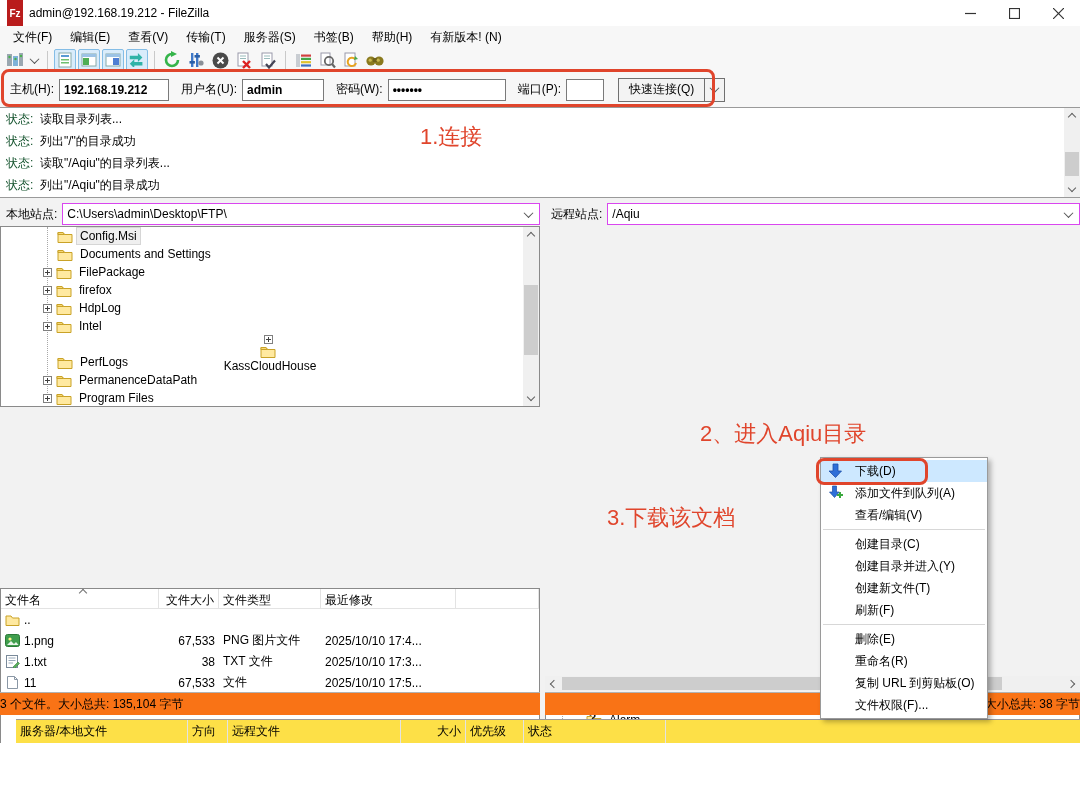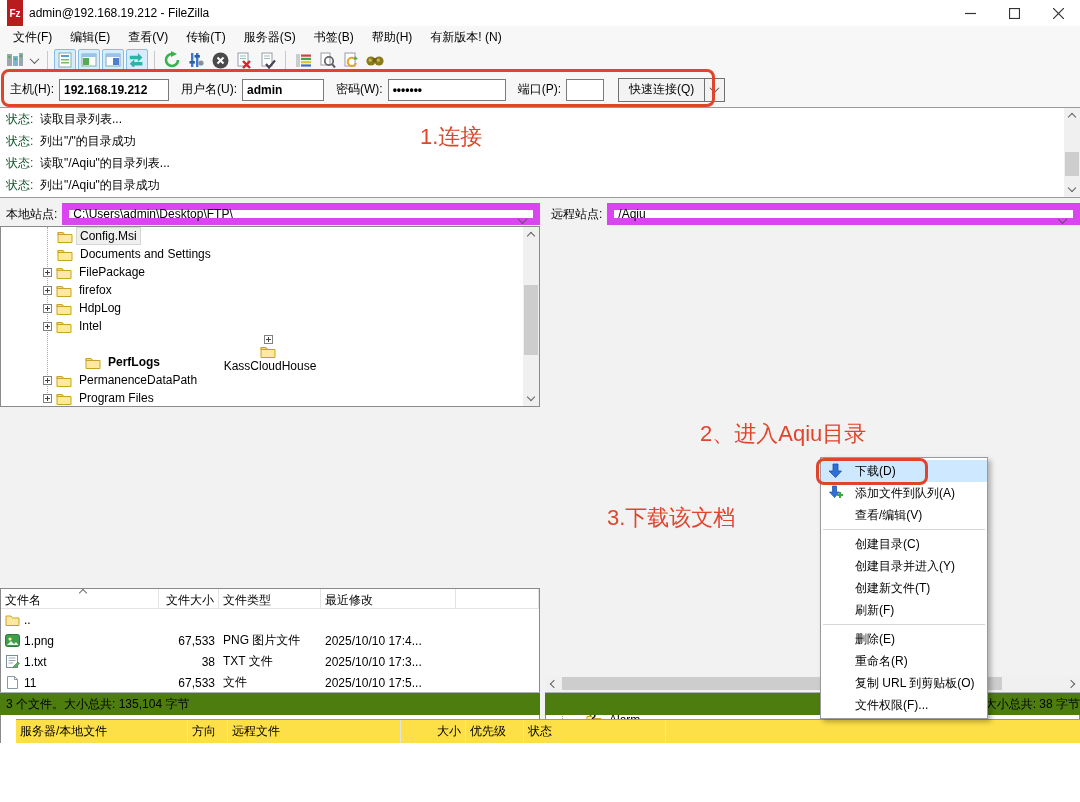--- a/index.html
+++ b/index.html
@@ -51,21 +51,21 @@
   .scroll-thumb { position:absolute; left:1px; width:14px; background:#cdcdcd; }
   .hscroll { background:#f0f0f0; }
   .hscroll .scroll-arrow { top:0; height:15px; width:15px; }
   .arr.lt { transform:rotate(135deg); margin-left:3px; }
   .arr.rt { transform:rotate(-45deg); margin-right:3px; }
   .hthumb { position:absolute; top:1px; height:13px; background:#cdcdcd; }
 
   
   .site-bar { height:24px; background:#f2f2f2; display:flex; align-items:center; }
   .site-label { padding:0 5px 0 6px; white-space:nowrap; }
-  .combo { flex:1; height:22px; border:7px solid #d946ef; background:#fff; display:flex; align-items:center; padding:0 4px; position:relative; }
+  .combo { flex:1; height:22px; border:1px solid #d946ef; background:#fff; display:flex; align-items:center; padding:0 4px; position:relative; }
   .combo .chev-down { position:absolute; right:7px; top:7px; }
 
   
   .tree { background:#fff; border:1px solid #8a8a8a; overflow:hidden; position:relative; }
   .tree-row { height:18px; display:flex; align-items:center; position:relative; }
   .exp { width:9px; height:9px; border:1px solid #808080; background:#fff; position:relative; flex:none; margin-right:4px; }
   .exp::before { content:""; position:absolute; left:1px; right:1px; top:3px; height:1px; background:#404040; }
   .exp.plus::after { content:""; position:absolute; top:1px; bottom:1px; left:3px; width:1px; background:#404040; }
   .tree-label { padding:1px 3px; white-space:nowrap; }
   .tree-label.softsel { background:#efefef; outline:1px solid #d6d6d6; }
@@ -82,21 +82,21 @@
   .fl-hcell.num { text-align:right; }
   .sort-caret { position:absolute; top:-1px; left:50%; width:8px; height:5px; }
   .sort-caret::before { content:""; position:absolute; left:0; top:2px; width:5px; height:5px; border-left:1px solid #707070; border-top:1px solid #707070; transform:rotate(45deg); }
   .fl-row { display:flex; height:21px; align-items:center; }
   .fl-cell { padding:0 4px; white-space:nowrap; overflow:hidden; display:flex; align-items:center; }
   .fl-cell.num { justify-content:flex-end; }
 
   .file-icon { width:15px; height:13px; margin-right:4px; flex:none; }
 
   
-  .status-bar { background:#4d7c0f; border-top:1px solid #b2b2b2; display:flex; align-items:center; padding-left:6px; }
+  .status-bar { background:#f97316; border-top:1px solid #b2b2b2; display:flex; align-items:center; padding-left:0; }
 
   
   .queue-header { left:16px; top:719px; width:1080px; height:40px; background:#fde047; border-top:1px solid #9a9a9a; border-bottom:1px solid #e0e0e0; display:flex; }
   .queue-body { left:0; top:743px; width:1080px; height:59px; background:#fff; }
 
   
   .ctx-menu { left:820px; top:457px; width:168px; background:#fff; border:1px solid #9a9a9a; box-shadow:3px 3px 5px rgba(0,0,0,.28); padding:2px 0; z-index:50; }
   .ctx-item { height:22px; line-height:22px; padding-left:34px; position:relative; white-space:nowrap; }
   .ctx-item.hl { background:#cde8ff; }
   .ctx-sep { height:1px; background:#d7d7d7; margin:3px 2px; }
@@ -377,21 +377,21 @@
     <div class="tree-row" style="flex-direction:column;">
       <span class="exp plus"></span>
       <span class="icon folder-icon">
           <svg width="16" height="14">
             <path d="M1 3.5 h5 l1.5 2 H15 v8 H1 z" fill="#ffe9a0" stroke="#c9a227"></path>
             <path d="M1 3.5 h5 l1.5 2 H1 z" fill="#f7d877" stroke="#c9a227"></path>
           </svg>
         </span>
       <span class="tree-label">KassCloudHouse</span>
     </div>
-    <div class="tree-row" style="padding-left:84px;font-weight:bold;">
+    <div class="tree-row" style="padding-left:56px;">
       <span class="icon folder-icon">
           <svg width="16" height="14">
             <path d="M1 3.5 h5 l1.5 2 H15 v8 H1 z" fill="#ffe9a0" stroke="#c9a227"></path>
             <path d="M1 3.5 h5 l1.5 2 H1 z" fill="#f7d877" stroke="#c9a227"></path>
           </svg>
         </span>
       <span class="tree-label">PerfLogs</span>
     </div>
     <div class="tree-row" style="padding-left:42px;">
       <span class="exp plus"></span>

